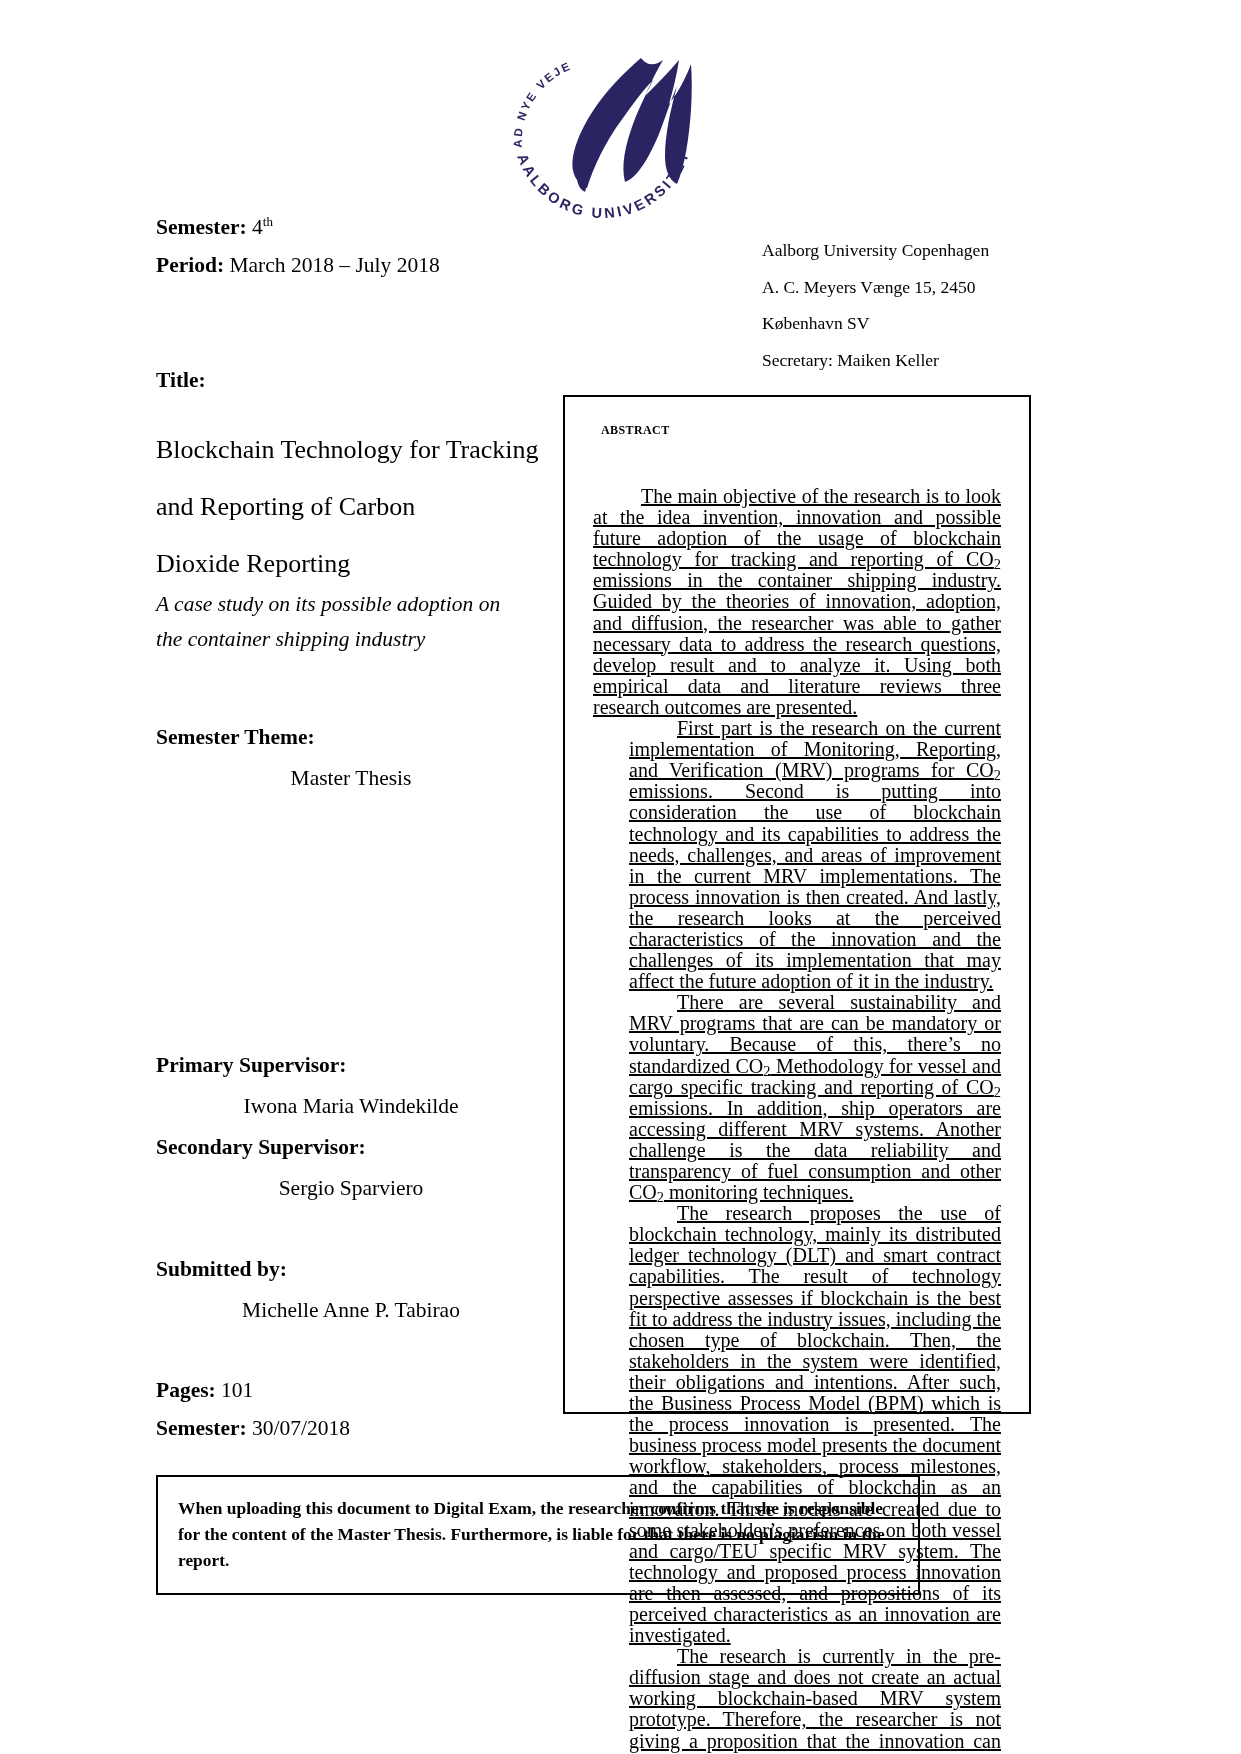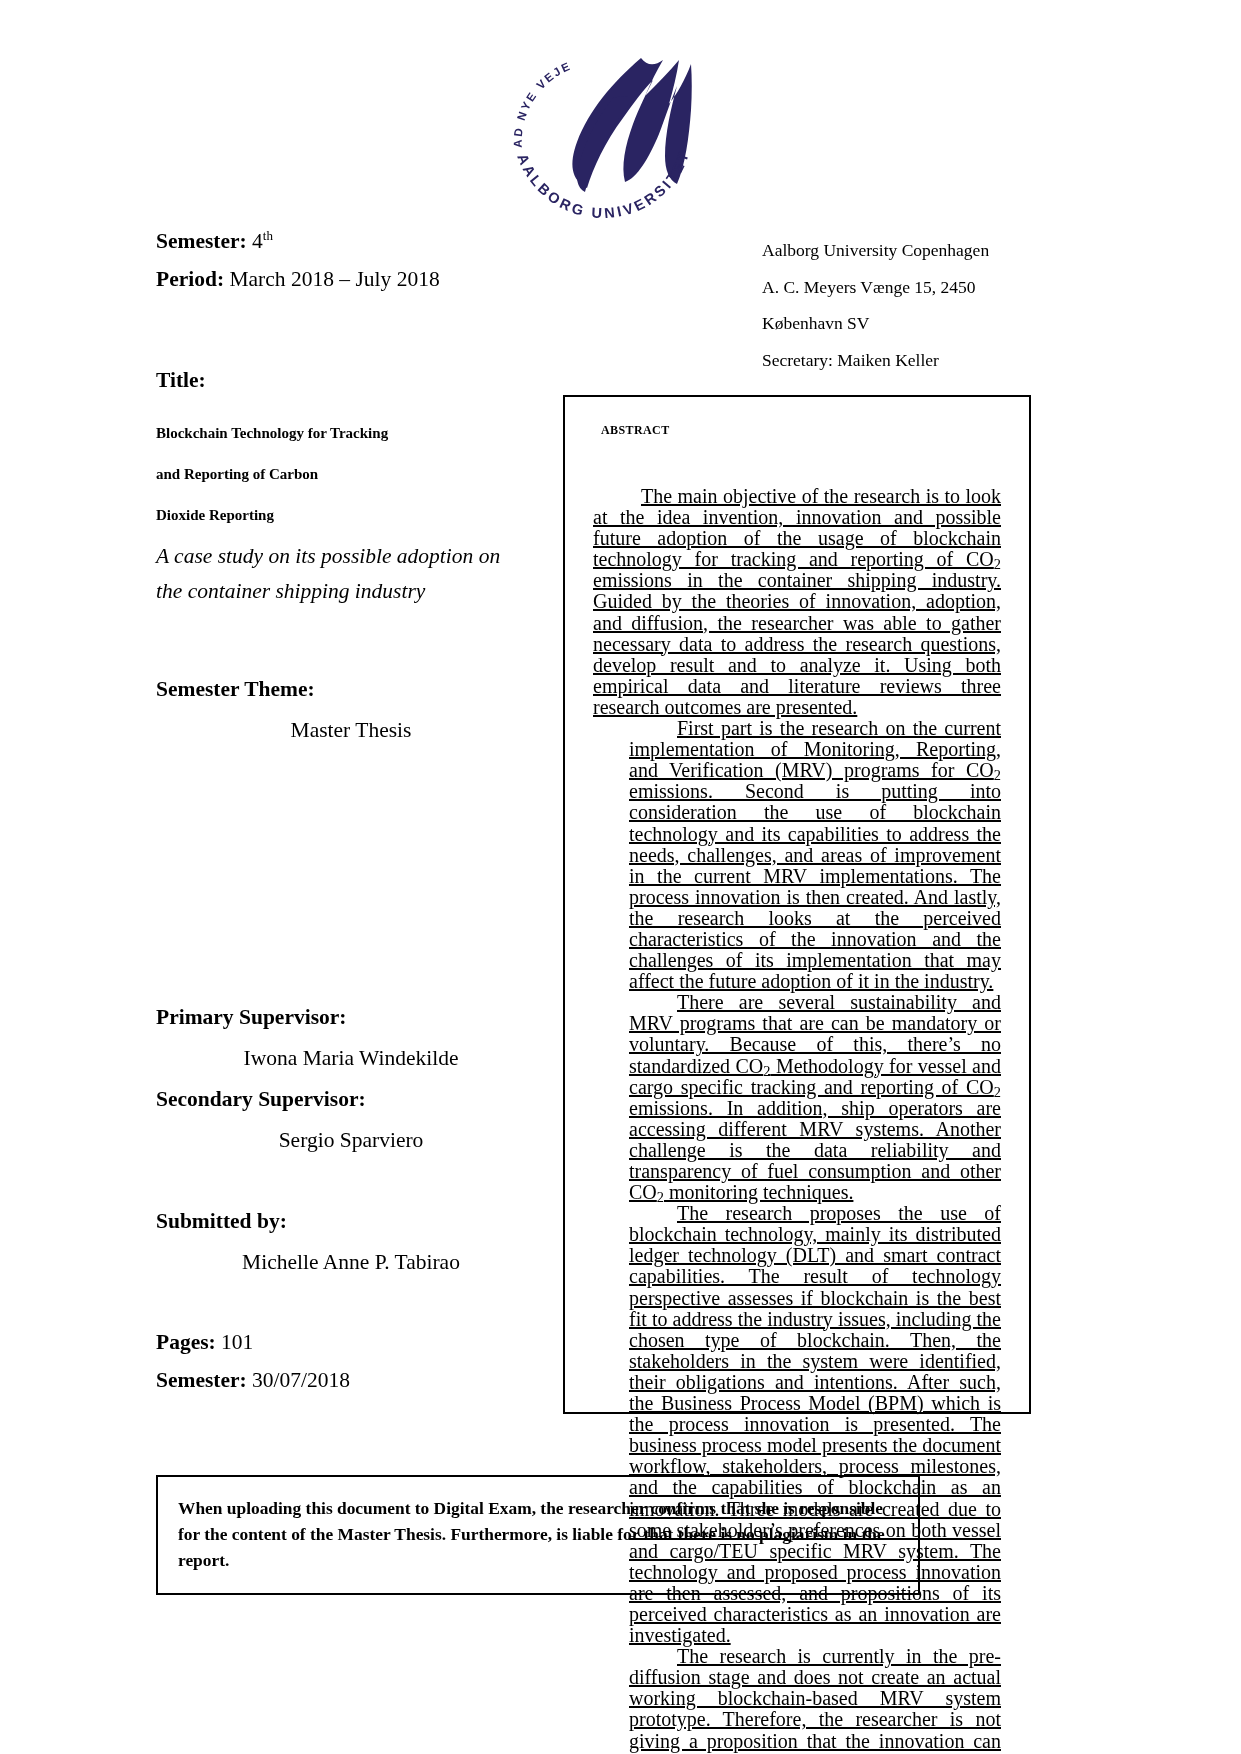--- a/index.html
+++ b/index.html
@@ -24,21 +24,21 @@
     top: 38px;
     width: 215px;
     height: 180px;
   }
   .logo-wrap svg { display: block; }
 
   
   .hdr-left {
     position: absolute;
     left: 156px;
-    top: 222px;
+    top: 208px;
     width: 430px;
   }
   .hdr-line {
     font-size: 21.5px;
     line-height: 38px;
     white-space: nowrap;
   }
   .hdr-line b { font-weight: bold; }
   .sup {
     font-size: 13px;
@@ -68,23 +68,24 @@
     font-weight: bold;
     font-size: 21.5px;
     line-height: 41px;
   }
   .val {
     font-size: 21.5px;
     line-height: 41px;
     text-align: center;
   }
   .title-line {
-    font-weight: bold;
-    font-size: 15px;
+    font-weight: normal;
+    font-size: 26px;
     line-height: 41px;
+    margin-top: 16px;
   }
   .subtitle {
     font-style: italic;
     font-size: 21.5px;
     line-height: 31px;
     margin-top: 5px;
   }
   .gap-a { height: 62px; }
   .gap-b { height: 246px; }
   .gap-c { height: 40px; }

